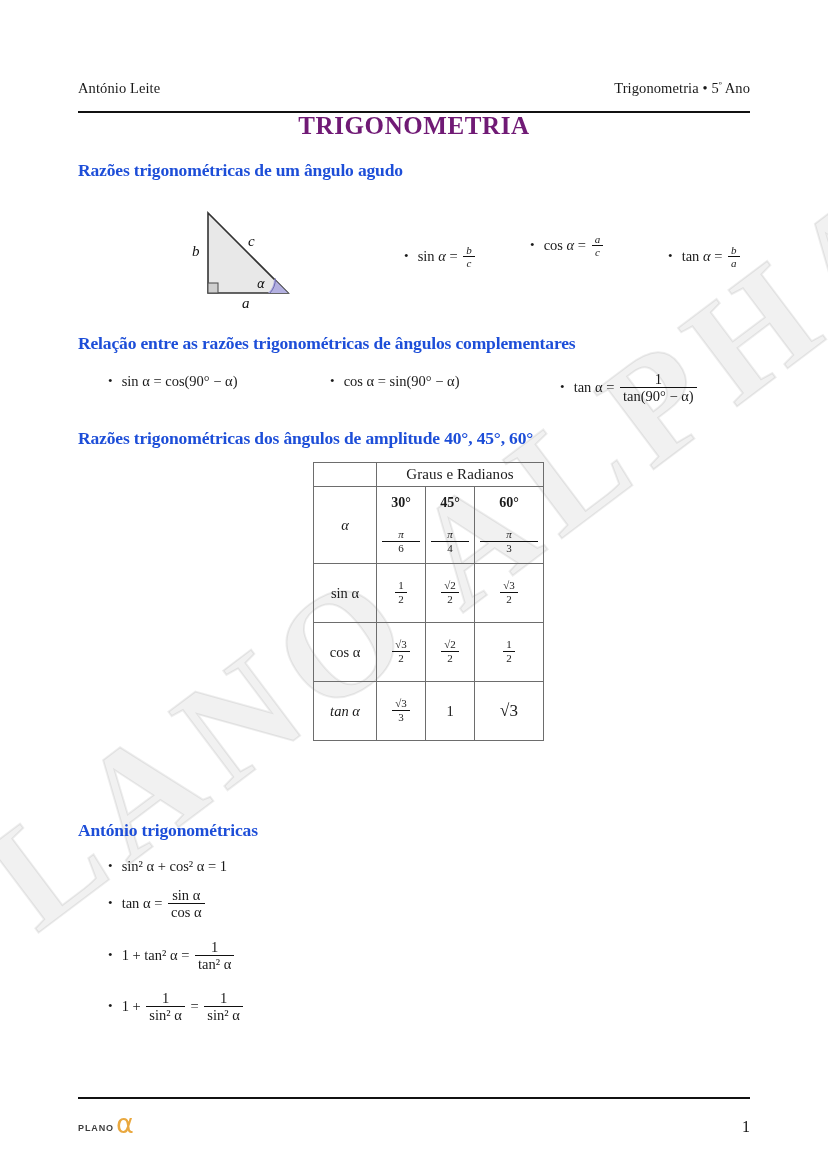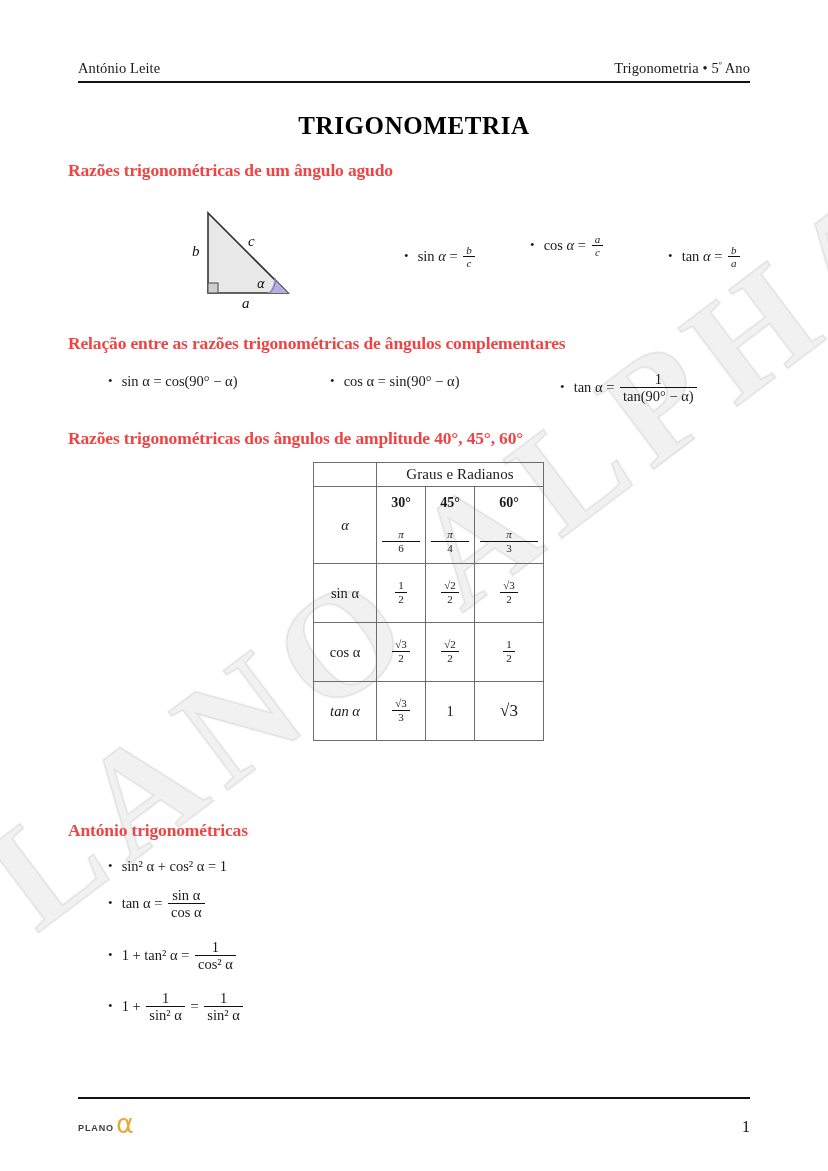--- a/index.html
+++ b/index.html
@@ -36,54 +36,54 @@
     z-index: 0;
     user-select: none;
   }
 
   .content { position: relative; z-index: 2; }
 
   
   .header {
     position: absolute;
     left: 78px;
-    top: 60px;
+    top: 80px;
     width: 672px;
     display: flex;
     justify-content: space-between;
     align-items: flex-start;
     font-size: 14.5px;
-    padding-bottom: 4px;
+    padding-bottom: 14px;
     border-bottom: 2.2px solid #111;
   }
   .header-left { letter-spacing: .1px; }
   .header-right { letter-spacing: .1px; }
   .header-right sup { font-size: 9.5px; vertical-align: 5px; }
 
   
   .doc-title {
     position: absolute;
     left: 0;
     top: 112px;
     width: 828px;
     text-align: center;
     font-size: 25px;
     font-weight: bold;
     letter-spacing: .6px;
-    color: #000000;
+    color: #701a75;
   }
 
   
   .h2 {
     position: absolute;
-    left: 68px;
+    left: 78px;
     font-size: 17.5px;
     font-weight: bold;
     letter-spacing: -.15px;
-    color: #ef4444;
+    color: #1d4ed8;
     white-space: nowrap;
   }
 
   
   .math { font-size: 14.5px; white-space: nowrap; }
   .it { font-style: italic; }
   .frac {
     display: inline-block;
     vertical-align: middle;
     text-align: center;
@@ -352,21 +352,21 @@
         <span class="num">sin α</span>
         <span class="den">cos α</span>
       </span>
     </div>
 
     <div class="item math" style="left:108px; top:940px">
       <span class="bullet-dot">•</span>
       <span>1 + tan² α =</span>
       <span class="frac big">
         <span class="num">1</span>
-        <span class="den">cos² α</span>
+        <span class="den">tan² α</span>
       </span>
     </div>
 
     <div class="item math" style="left:108px; top:991px">
       <span class="bullet-dot">•</span>
       <span>1 +</span>
       <span class="frac big">
         <span class="num">1</span>
         <span class="den">sin² α</span>
       </span>

